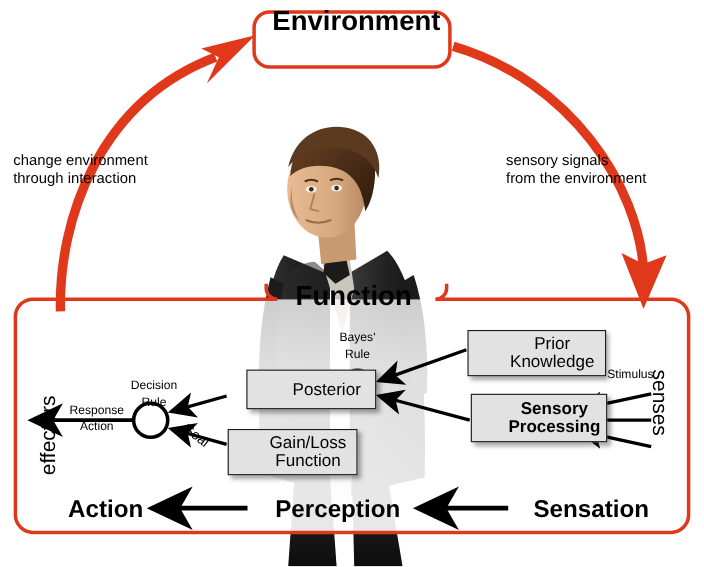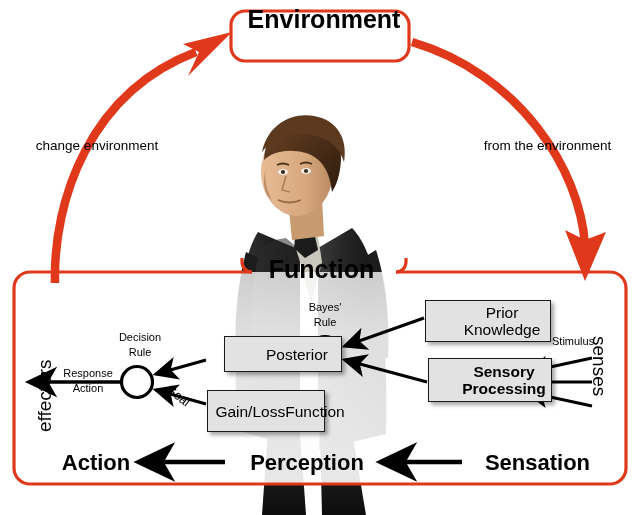--- a/index.html
+++ b/index.html
@@ -4,21 +4,21 @@
 <style>
   html,body{margin:0;padding:0;background:#ffffff;}
   body{width:640px;height:515px;overflow:hidden;
        font-family:"Liberation Sans","DejaVu Sans",sans-serif;}
   #stage{position:relative;width:640px;height:515px;background:#fff;}
   svg.layer{position:absolute;left:0;top:0;width:640px;height:515px;}
   #figure-layer{z-index:1;}
   #diagram-layer{z-index:3;}
   .lbl{position:absolute;z-index:4;color:#000;}
 
-  .arc-label{font-size:13.5px;line-height:16px;text-align:center;letter-spacing:0px;}
+  .arc-label{font-size:13.5px;line-height:16px;text-align:left;letter-spacing:0px;}
   .big-title{font-weight:bold;font-size:25px;}
   .bottom-word{font-weight:bold;font-size:22px;}
   .node-text{font-size:15.5px;line-height:17px;text-align:center;}
   .small-text{font-size:11px;line-height:15px;text-align:center;}
   .tiny-rot{font-size:12.5px;}
   .side-rot{font-size:19px;}
 
   .box-node{position:absolute;z-index:3;background:#e2e2e2;border:1.6px solid #1a1a1a;
             box-shadow:3px 3px 4px rgba(0,0,0,0.35);
             display:flex;align-items:center;justify-content:center;
@@ -157,54 +157,56 @@
     <line x1="225" y1="462" x2="140" y2="462" stroke="#000" stroke-width="4.4" marker-end="url(#ahbig)"></line>
     <line x1="462" y1="462" x2="382" y2="462" stroke="#000" stroke-width="4.4" marker-end="url(#ahbig)"></line>
   </svg>
 
   <div class="lbl big-title" style="left:244px;top:5px;width:160px;text-align:center;">Environment</div>
 
   <div class="lbl big-title" style="left:249px;top:255px;width:145px;text-align:center;">Function</div>
 
   <div class="lbl arc-label" style="left:12px;top:138px;width:170px;">
     <div>change environment</div>
+    <div>through interaction</div>
   </div>
 
   <div class="lbl arc-label" style="left:460px;top:138px;width:175px;">
+    <div>sensory signals</div>
     <div>from the environment</div>
   </div>
 
   <div class="lbl side-rot rot-left" style="left:34px;top:432px;">effectors</div>
   <div class="lbl side-rot rot-right" style="left:610px;top:336px;">senses</div>
 
   <div class="box-node node-text" style="left:207px;top:336px;width:88px;height:34px;margin-left:17px;">
     <span>Posterior</span>
   </div>
 
-  <div class="box-node node-text" style="left:207px;top:390px;width:88px;height:40px;flex-direction:row;">
+  <div class="box-node node-text" style="left:207px;top:390px;width:88px;height:40px;flex-direction:column;">
     <span>Gain/Loss</span>
     <span>Function</span>
   </div>
 
   <div class="box-node node-text" style="left:425px;top:300px;width:96px;height:40px;flex-direction:column;">
     <span>Prior</span>
     <span>Knowledge</span>
   </div>
 
   <div class="box-node node-text" style="left:428px;top:358px;width:94px;height:42px;flex-direction:column;font-weight:bold;">
     <span>Sensory</span>
     <span>Processing</span>
   </div>
 
   <div class="lbl small-text" style="left:288px;top:300px;width:74px;">
     <div>Bayes'</div>
     <div>Rule</div>
   </div>
 
-  <div class="lbl small-text" style="left:100px;top:330px;width:80px;">
+  <div class="lbl small-text" style="left:100px;top:344px;width:80px;">
     <div>Decision</div>
     <div>Rule</div>
   </div>
 
   <div class="lbl small-text" style="left:52px;top:366px;width:72px;">
     <div>Response</div>
     <div>Action</div>
   </div>
 
   <div class="lbl tiny-rot goal-rot" style="left:172px;top:382px;">Goal</div>

